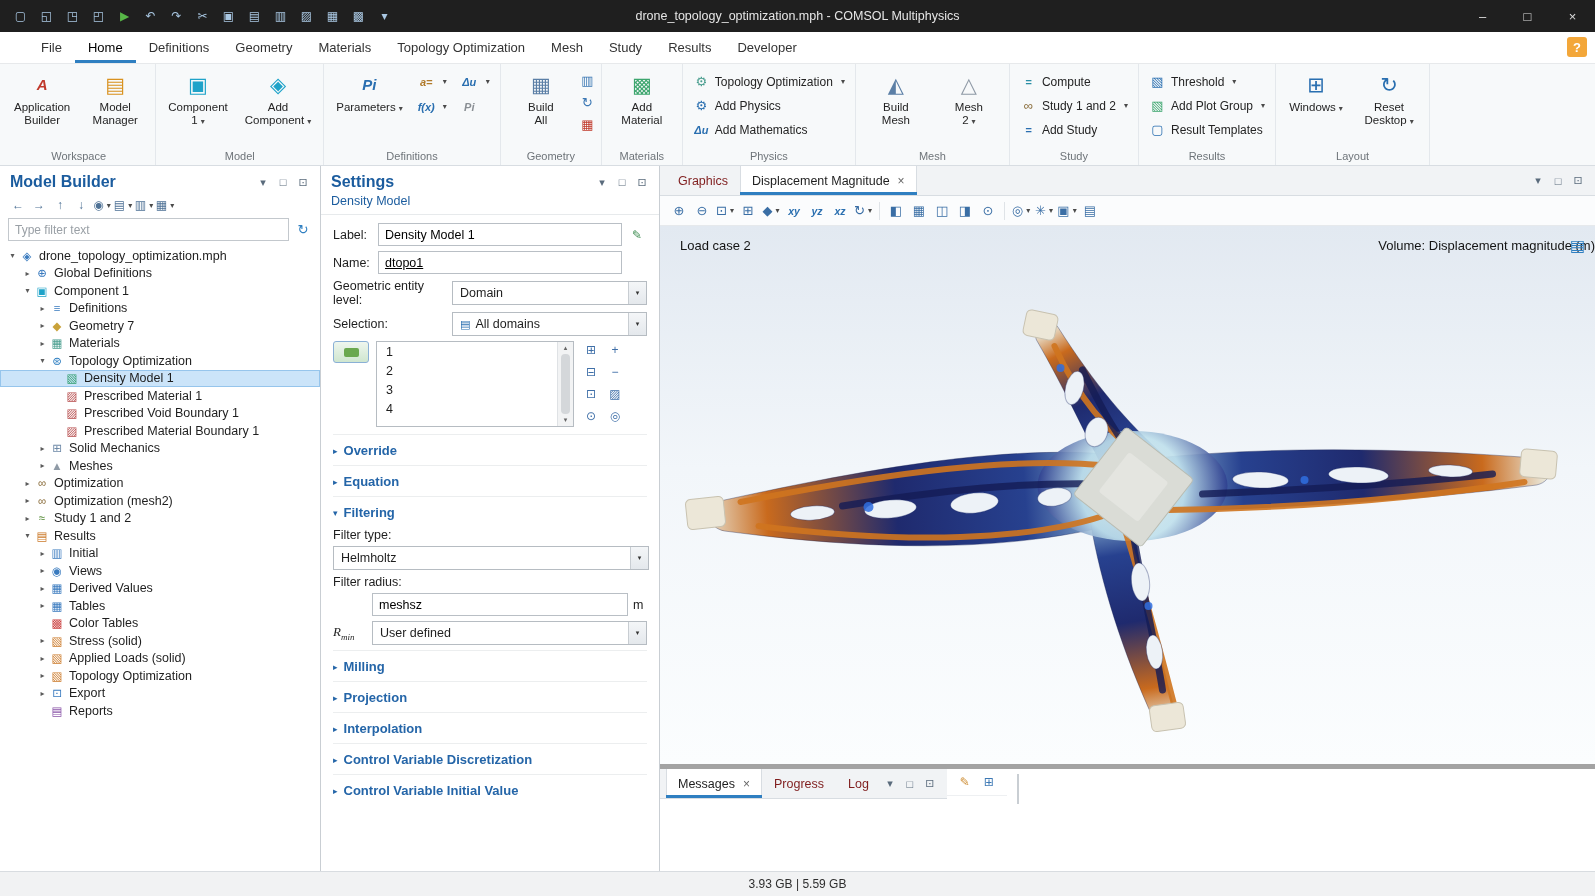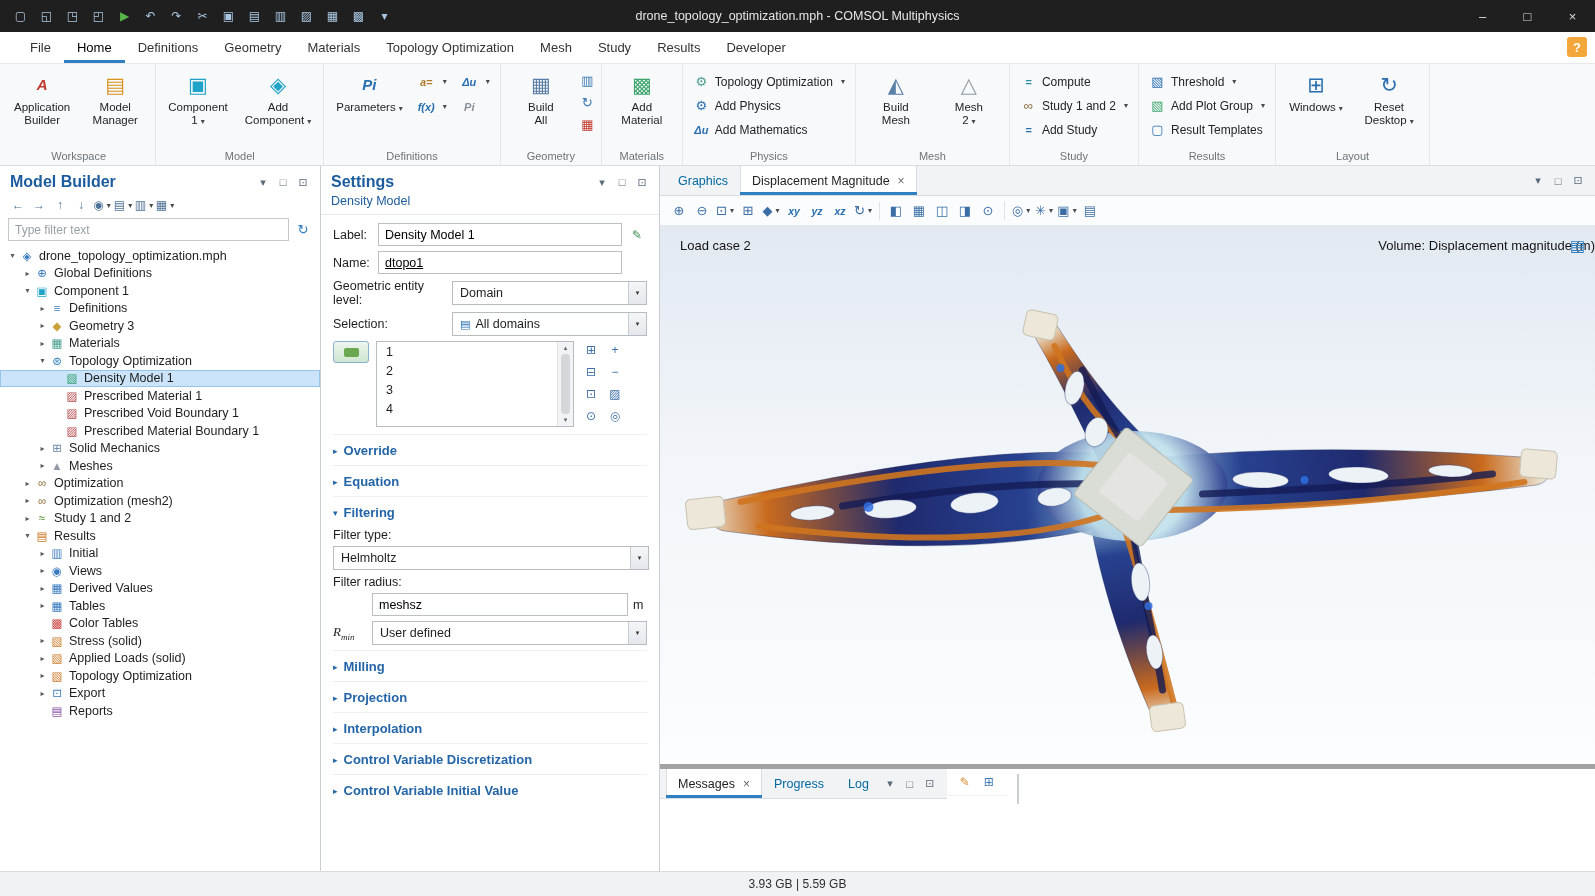--- a/index.html
+++ b/index.html
@@ -9,21 +9,21 @@
   
   .titlebar{height:32px;flex:0 0 32px;background:#1f1f1f;display:flex;align-items:center;position:relative;color:#c9dcee}
   .qicons{display:flex;align-items:center;gap:1px;padding-left:8px;z-index:2}
   .qicon{min-width:21px;height:22px;padding:0 2px;display:flex;align-items:center;justify-content:center;font-size:12px;color:#a9c7e2;border-radius:3px}
   .title-text{position:absolute;left:0;right:0;text-align:center;font-size:12.5px;color:#e6e6e6}
   .win-controls{margin-left:auto;display:flex;height:32px;z-index:2}
   .win-btn{width:45px;display:flex;align-items:center;justify-content:center;color:#dcdcdc;font-size:13px}
 
   
   .menubar{height:31px;flex:0 0 31px;display:flex;align-items:stretch;background:#fff;border-bottom:1px solid #e7e9eb;position:relative}
-  .menu-tabs{display:flex;padding-left:17px}
+  .menu-tabs{display:flex;padding-left:28px}
   .menu-tab{padding:0 13px;display:flex;align-items:center;font-size:13px;color:#333}
   .menu-tab.active{color:#000000;box-shadow:inset 0 -3px 0 #2f7fc1}
   .help-btn{position:absolute;right:8px;top:5px;width:20px;height:20px;background:#f3a73a;color:#fff;font-weight:bold;border-radius:3px;display:flex;align-items:center;justify-content:center;font-size:13px}
 
   
   .ribbon{height:101px;flex:0 0 101px;background:#f7f9fa;border-bottom:1px solid #d8dde2;display:flex;align-items:stretch;padding-left:2px}
   .rgroup{display:flex;flex-direction:column;padding:3px 5px 0;border-right:1px solid #e4e8ec}
   .rbody{flex:1;display:flex;align-items:flex-start;gap:3px}
   .rglabel{height:17px;line-height:17px;text-align:center;font-size:11px;color:#6e7479}
   .bigbtn{display:flex;flex-direction:column;align-items:center;gap:3px;padding:5px 7px 2px;border-radius:3px;min-width:56px}
@@ -95,21 +95,21 @@
   .selicons .tbtn{width:20px;height:18px;display:flex;align-items:center;justify-content:center;color:#3f6fa8;font-size:12px}
   .rmin{width:34px;flex:0 0 34px;font-size:13px;font-family:"Liberation Serif",serif;font-style:italic}
   .rmin sub{font-size:9px}
   .indent{padding-left:39px}
   .unit{width:14px;font-size:12.5px}
 
   
   .right-col{flex:1;display:flex;flex-direction:column;min-width:0}
   .ptabs{height:29px;flex:0 0 29px;background:#f1f3f5;border-bottom:1px solid #d8dde2;display:flex;align-items:stretch;padding-left:6px}
   .ptabs-list{display:flex;align-items:stretch}
-  .ptab{display:flex;align-items:center;gap:6px;padding:0 12px;font-size:12.5px;color:#0369a1;position:relative}
+  .ptab{display:flex;align-items:center;gap:6px;padding:0 12px;font-size:12.5px;color:#7f1d1d;position:relative}
   .ptab.active{background:#fff;color:#1e1e1e;box-shadow:inset 0 -3px 0 #2f7fc1,inset 1px 0 0 #d8dde2,inset -1px 0 0 #d8dde2}
   .tab-close{font-size:12px;color:#666;margin-left:2px}
   .ptabs .phead-icons{padding-right:8px}
   .gtoolbar{height:29px;flex:0 0 29px;display:flex;align-items:center;gap:1px;padding:0 8px;background:#fbfcfd;border-bottom:1px solid #e6e9ec}
   .gtoolbar .tbtn{min-width:22px;height:22px;display:flex;align-items:center;justify-content:center;color:#3a6ea5;font-size:13px;border-radius:2px}
   .gtoolbar .tbtn.txt{font-size:10.5px;font-style:italic;font-weight:bold;color:#2a6fb0}
   .tsep{width:1px;height:18px;background:#dfe3e7;margin:0 4px}
   .canvas{flex:1;position:relative;min-height:0;background:linear-gradient(180deg,#e2e9f1 0%,#f2f6fa 45%,#fbfdfe 100%);overflow:hidden}
   .corner{position:absolute;left:20px;top:12px;font-size:13px;color:#141414}
   .canvas-title{position:absolute;left:0;right:0;top:12px;text-align:right;font-size:13px;color:#141414}
@@ -388,21 +388,21 @@
             <span class="tlbl">Component 1</span>
           </div>
           <div class="trow" style="padding-left: 36px;">
             <span class="texp">▸</span>
             <span class="nicon" style="color: rgb(58, 123, 191);">≡</span>
             <span class="tlbl">Definitions</span>
           </div>
           <div class="trow" style="padding-left: 36px;">
             <span class="texp">▸</span>
             <span class="nicon" style="color: rgb(201, 162, 58);">◆</span>
-            <span class="tlbl">Geometry 3</span>
+            <span class="tlbl">Geometry 7</span>
           </div>
           <div class="trow" style="padding-left: 36px;">
             <span class="texp">▸</span>
             <span class="nicon" style="color: rgb(74, 158, 143);">▦</span>
             <span class="tlbl">Materials</span>
           </div>
           <div class="trow" style="padding-left: 36px;">
             <span class="texp">▾</span>
             <span class="nicon" style="color: rgb(47, 127, 193);">⊛</span>
             <span class="tlbl">Topology Optimization</span>

